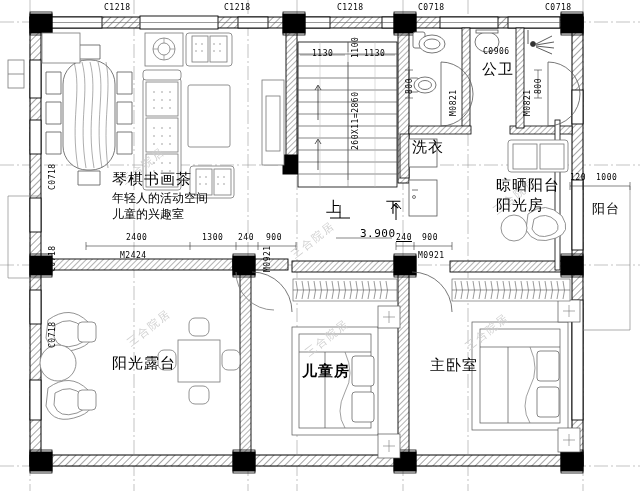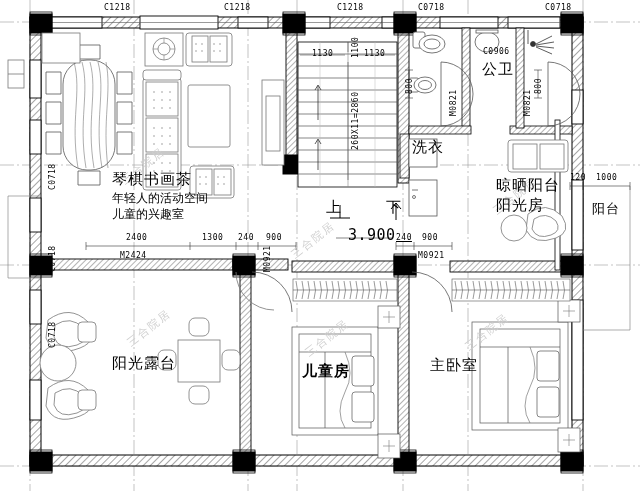--- a/index.html
+++ b/index.html
@@ -488,21 +488,21 @@
   <div class="lbl room-name" style="left:302px;top:364px;font-weight:bold;">儿童房</div>
   <div class="lbl room-name" style="left:430px;top:358px;">主卧室</div>
 
   <div class="lbl dim" style="left:312px;top:50px;">1130</div>
   <div class="lbl dim" style="left:364px;top:50px;">1130</div>
   <div class="lbl dim vert" style="left:352px;top:58px;transform:rotate(-90deg);">1100</div>
   <div class="lbl dim vert" style="left:352px;top:150px;transform:rotate(-90deg);">260X11=2860</div>
   <div class="lbl room-name" style="left:326px;top:200px;">上</div>
   <div class="lbl room-name" style="left:386px;top:200px;">下</div>
 
-  <div class="lbl dim" style="left:348px;top:228px;font-size:15px;">3.900</div>
+  <div class="lbl dim" style="left:360px;top:228px;font-size:11px;">3.900</div>
 
   <div class="lbl win" style="left:104px;top:4px;">C1218</div>
   <div class="lbl win" style="left:224px;top:4px;">C1218</div>
   <div class="lbl win" style="left:337px;top:4px;">C1218</div>
   <div class="lbl win" style="left:418px;top:4px;">C0718</div>
   <div class="lbl win" style="left:483px;top:4px;margin-top:44px;">C0906</div>
   <div class="lbl win" style="left:545px;top:4px;">C0718</div>
 
   <div class="lbl win vert" style="left:49px;top:190px;transform:rotate(-90deg);">C0718</div>
   <div class="lbl win vert" style="left:49px;top:272px;transform:rotate(-90deg);">C0718</div>

